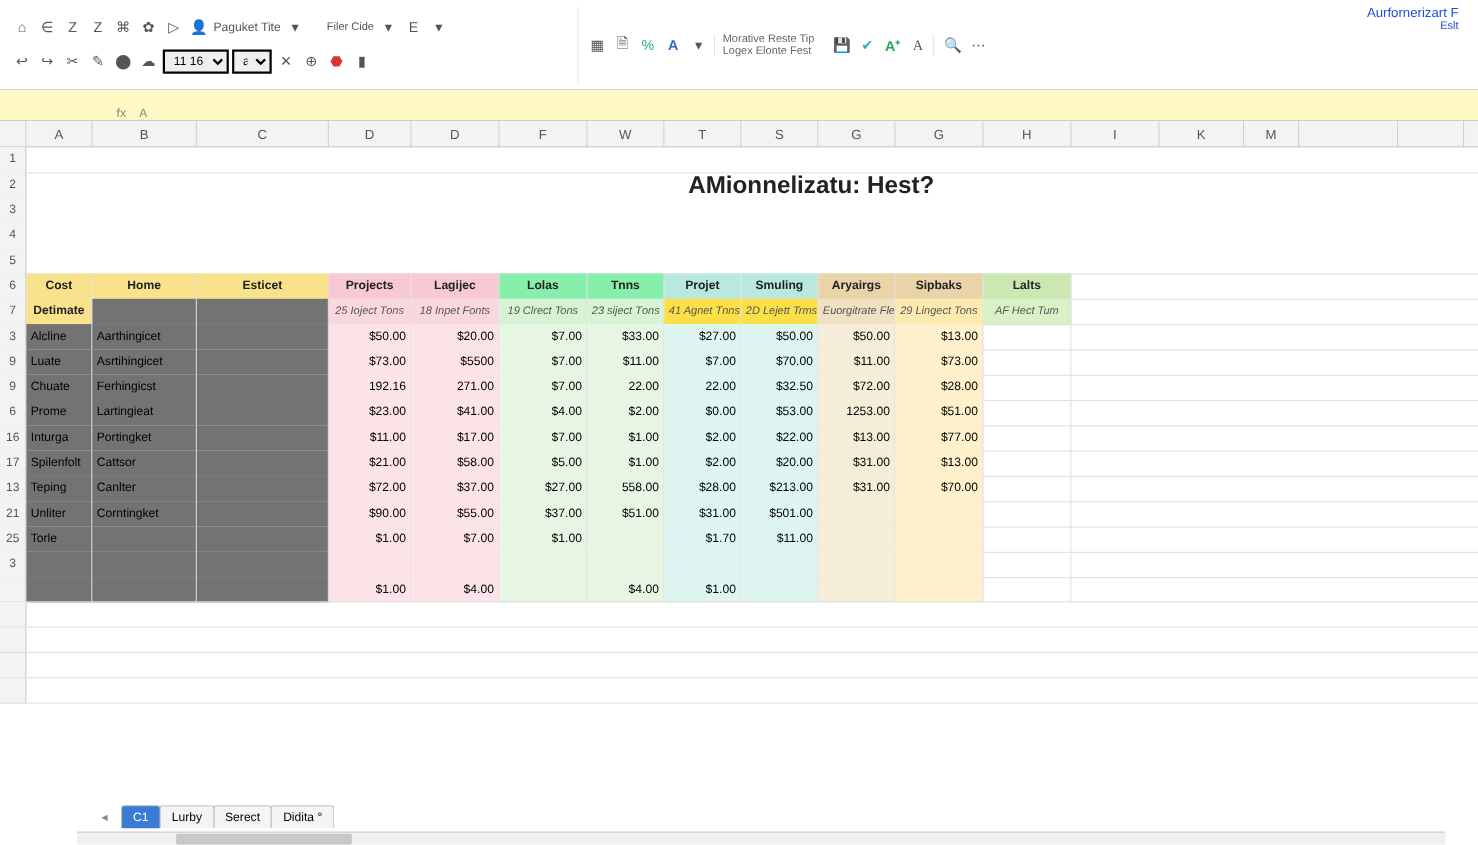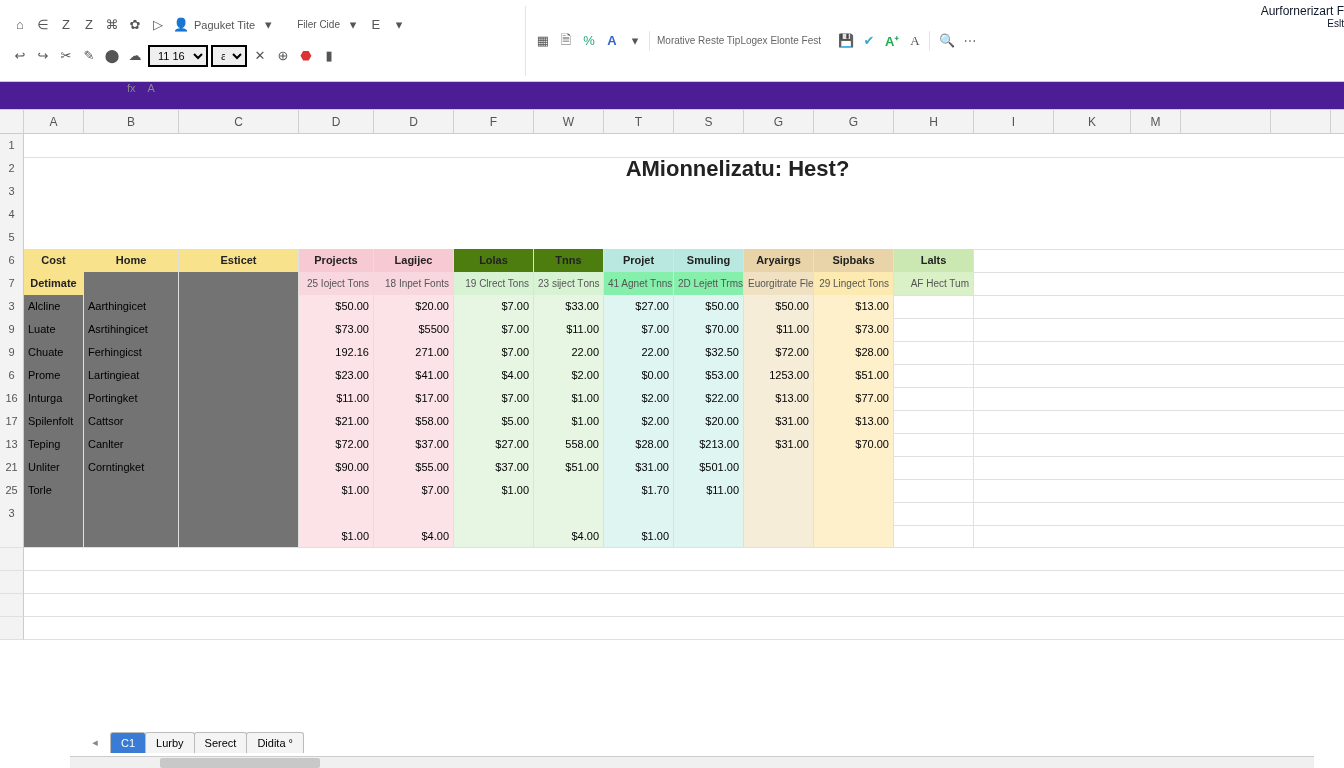--- a/index.html
+++ b/index.html
@@ -1,45 +1,45 @@
 <!DOCTYPE html>
 <html><head>
 <meta charset="utf-8">
 <style>
 * { margin:0; padding:0; box-sizing:border-box; }
 body { font-family:"Segoe UI",Arial,sans-serif; font-size:11px; background:#fff; width:1344px; height:768px; overflow:hidden; position:relative;}
 .ribbon { height:82px; border-bottom:1px solid #ccc; display:flex; align-items:center; padding:0 6px; gap:3px; background:#fff;}
 .ribbon .icon { width:20px; height:20px; display:inline-flex; align-items:center; justify-content:center; font-size:13px; color:#555;}
 .ribbon .grp { display:flex; align-items:center; gap:3px; padding:0 4px; border-right:1px solid #e5e5e5;}
 .ribbon select,.ribbon input {font-size:11px; border:2px solid #000000; padding:2px 4px;}
-.ribbon .lbl-stack {display:flex; flex-direction:row; line-height:11px; font-size:10px; color:#666; padding-left:4px;}
-.namebox {height:28px; border-bottom:1px solid #ccc; display:flex; align-items:flex-start; background:#4c1d95;padding-left:21px;}
+.ribbon .lbl-stack {display:flex; flex-direction:column; line-height:11px; font-size:10px; color:#666; padding-left:4px;}
+.namebox {height:28px; border-bottom:1px solid #ccc; display:flex; align-items:flex-end; background:#fef9c3;}
 .namebox .cellname{width:100px; border-right:1px solid #ccc;padding:0 8px;color:#888;}
 .namebox .fx{padding:0 6px;color:#888;}
 .namebox .formula{flex:1;padding:0 6px;color:#888;}
 .sheet {position:relative; overflow:hidden;}
 .colhead {display:grid; grid-template-columns:24px 60px 95px 120px 75px 80px 80px 70px 70px 70px 70px 80px 80px 80px 77px 50px 90px 60px 60px 60px; background:#f3f3f3; border-bottom:1px solid #ccc; height:24px;}
 .colhead div {border-right:1px solid #d0d0d0; text-align:center; line-height:24px; font-size:12px; color:#555;}
 .rows {overflow:auto;}
 .row {display:grid; grid-template-columns:24px 60px 95px 120px 75px 80px 80px 70px 70px 70px 70px 80px 80px 80px 77px 50px 90px 60px 60px 60px; height:23px;}
 .row .rnum {background:#f3f3f3; border-right:1px solid #ccc; border-bottom:1px solid #e0e0e0; text-align:center; line-height:23px; font-size:11px; color:#555;}
 .row .cell {border-right:1px solid #e0e0e0; border-bottom:1px solid #e0e0e0; padding:0 4px; line-height:23px; white-space:nowrap; overflow:hidden;}
 .title-row .cell {border:none;}
 .page-title {font-size:22px; font-weight:600; color:#222; text-align:center;}
 .hdr {font-weight:bold; background:#fff; color:#222; text-align:center;}
 .hdr.yellow{background:#f9e28c;}
 .hdr.pink{background:#f7c9d2;}
-.hdr.green{background:#4d7c0f;}
+.hdr.green{background:#86efac;}
 .hdr.teal{background:#b9e8e0;}
 .hdr.tan{background:#e8d4a8;}
 .hdr.green2{background:#cbe8b3;}
-.sub {font-size:10px; color:#555; text-align:right; line-height:11px; padding-top:1px; white-space:normal;}
+.sub {font-size:10px; color:#555; text-align:center; line-height:11px; padding-top:1px; white-space:normal;font-style:italic;}
 .sub.pink{background:#f9d7de;}
 .sub.green{background:#d7f3d4;}
-.sub.teal{background:#86efac;}
+.sub.teal{background:#fde047;}
 .sub.tan{background:#efe1c2;}
 .sub.yellow{background:#fdeab0;}
 .sub.green2{background:#daf0c7;}
 .num{text-align:right;}
 .c-yellow{background:#737373;}
 .c-pink{background:#fbe3e8;}
 .c-green{background:#e6f6e3;}
 .c-teal{background:#def5f1;}
 .c-tan{background:#f6edd8;}
 .c-yellow2{background:#fdf0cb;}
@@ -99,21 +99,21 @@
     <span class="icon" style="color:#3ac;">✔</span>
     <span class="icon" style="color:#2a5;font-weight:bold;">A⁺</span>
     <span class="icon" style="font-family:serif;">A</span>
   </div>
   <div class="grp" style="border:none;">
     <span class="icon">🔍</span>
     <span class="icon">⋯</span>
   </div>
 </div>
 
-<div style="position:absolute;right:0;top:4px;text-align:right;color:#0f172a;font-size:12px;">
+<div style="position:absolute;right:18px;top:4px;text-align:right;color:#1d4ed8;font-size:12px;">
   <div>Aurfornerizart F</div>
   <div style="font-size:10px;">Eslt</div>
 </div>
 
 <div class="namebox">
   <div class="cellname"></div>
   <div class="fx">fx</div>
   <div class="formula">A</div>
 </div>
 

